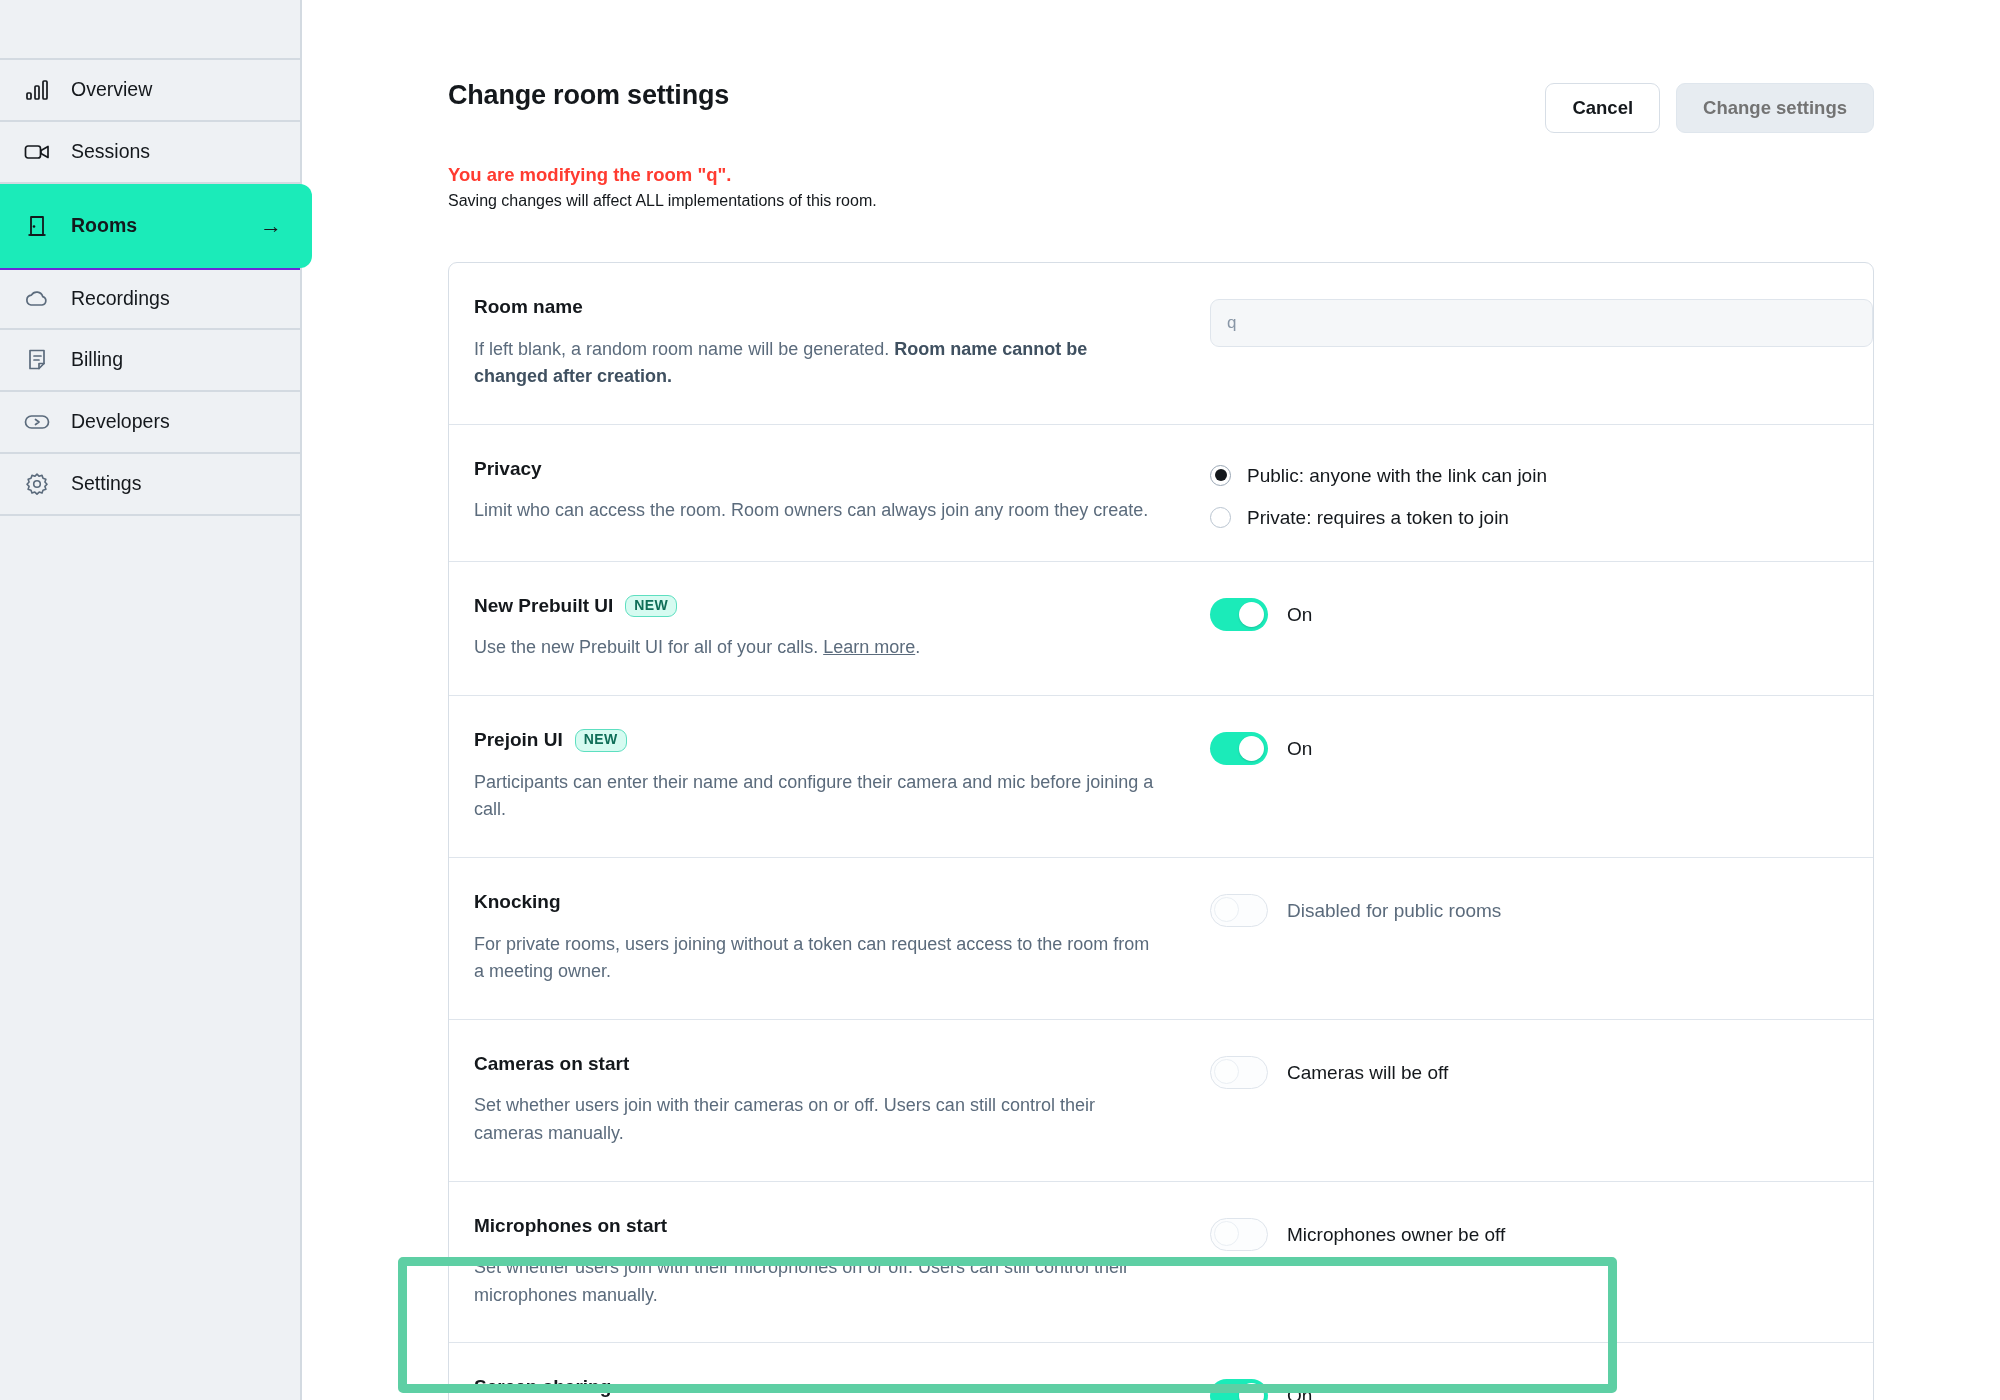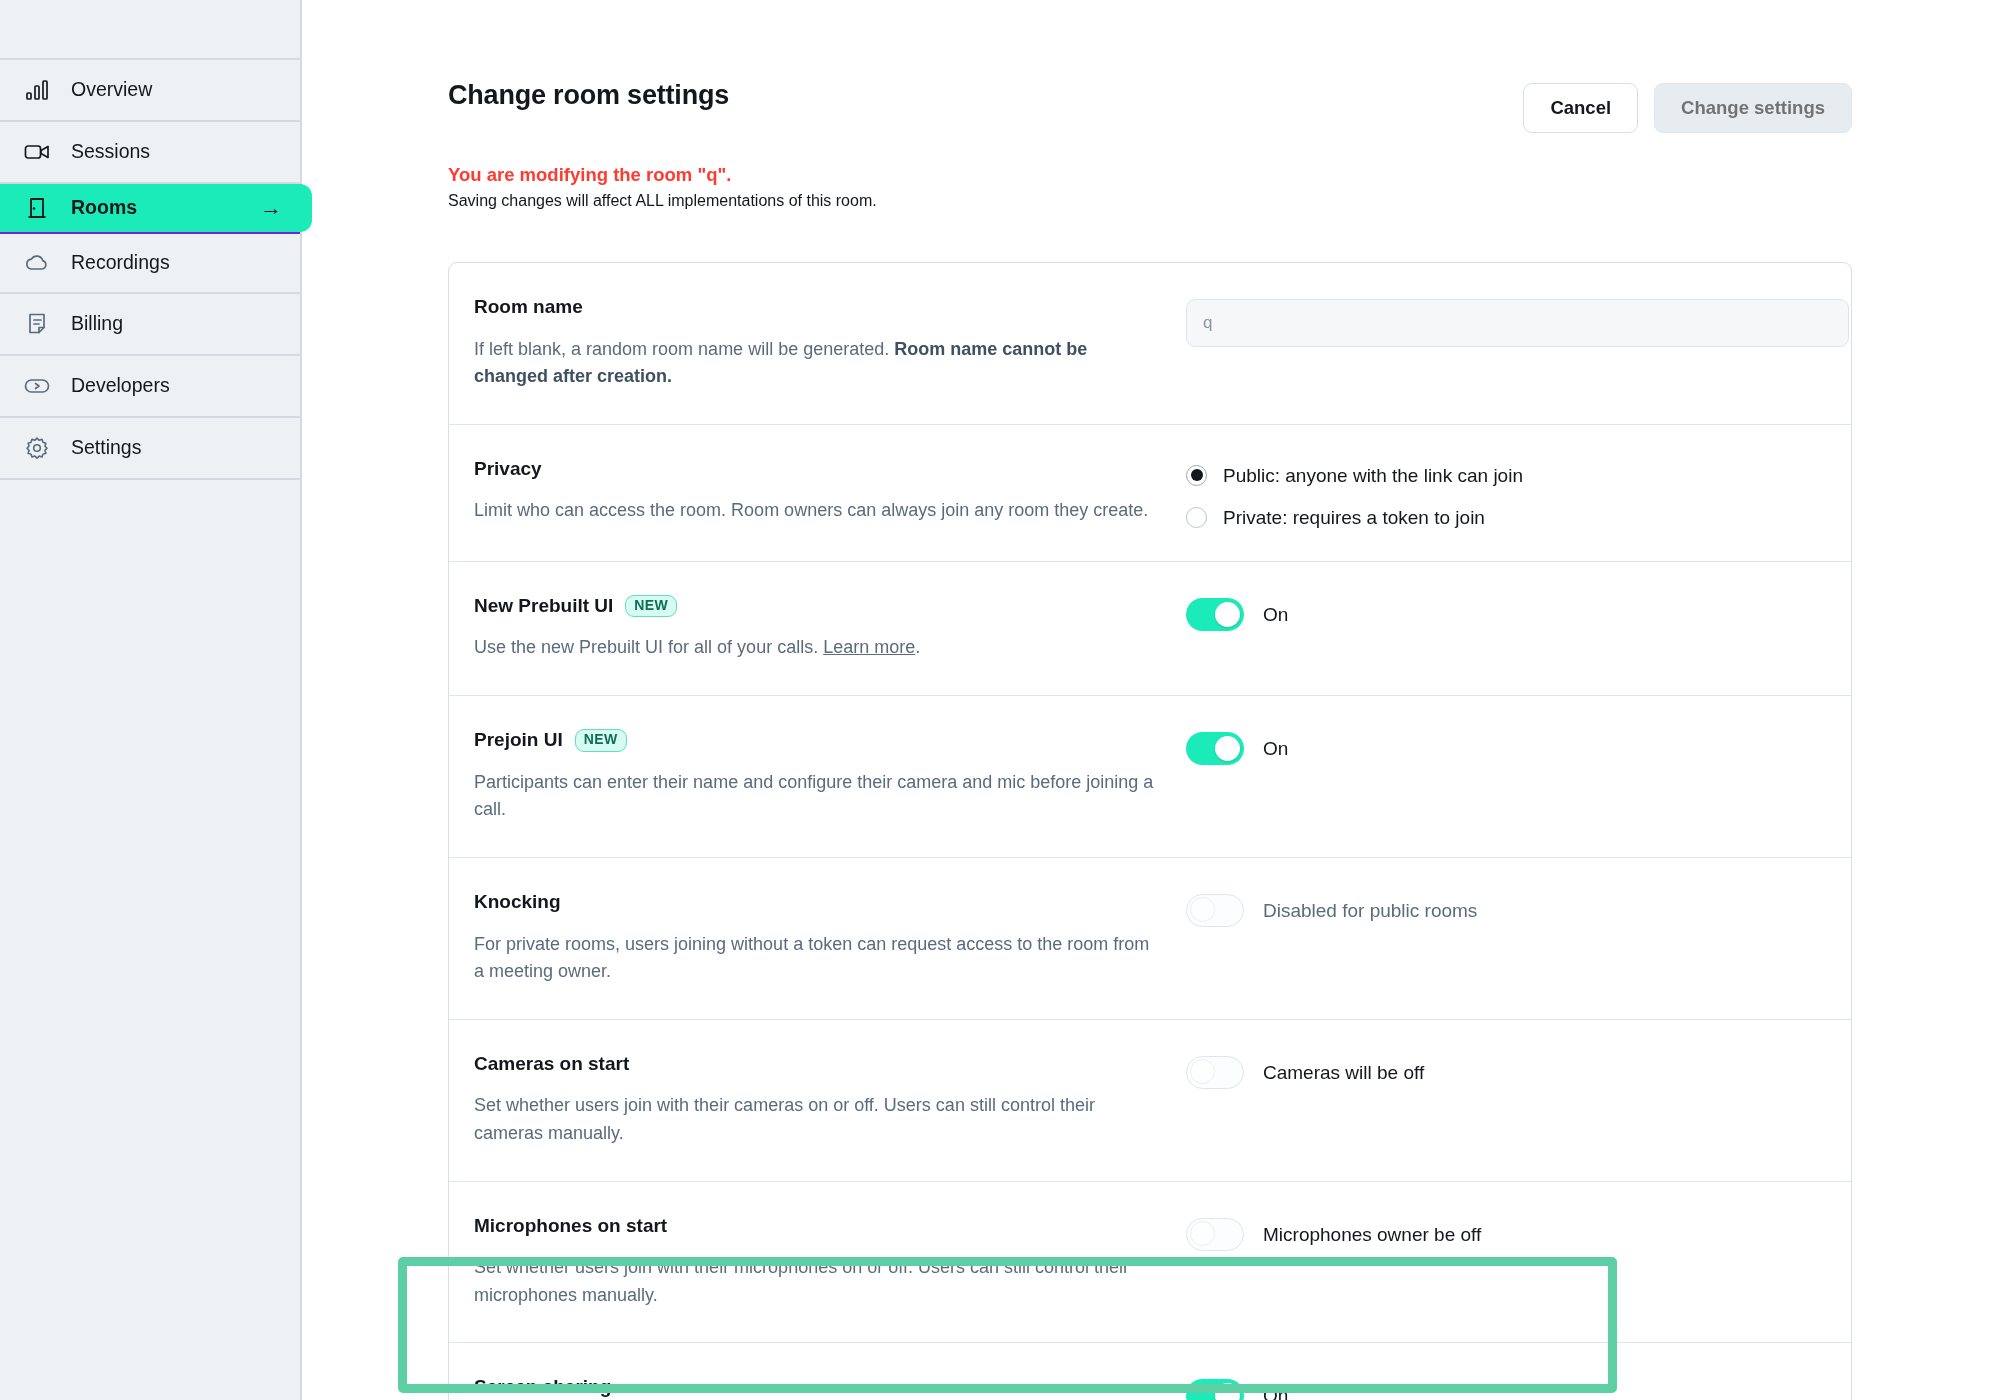--- a/index.html
+++ b/index.html
@@ -39,21 +39,21 @@
     display: flex; align-items: center; justify-content: center;
     margin-right: 19px;
     flex: 0 0 30px;
   }
   .nav-item .nav-icon svg { display: block; }
   .nav-item.active {
     background: #1bebb9;
     border-radius: 0 12px 12px 0;
     border-bottom: none;
     width: 312px;
-    height: 48px;
+    height: 84px;
     z-index: 3;
     font-weight: bold;
   }
   .nav-item.active + .nav-item { border-top: 2px solid #6d28d9; }
   .nav-arrow {
     position: absolute;
     right: 30px;
     font-size: 22px;
     line-height: 1;
     color: #14181c;
@@ -123,20 +123,21 @@
     border: 1.5px solid #d7dee6;
     border-radius: 9px;
     background: #ffffff;
     overflow: hidden;
   }
   .row {
     display: flex;
     border-bottom: 1.5px solid #dfe5ec;
     padding: 33px 0 33px 25px;
     min-height: 100px;
+    gap: 24px;
   }
   .row:last-child { border-bottom: none; }
   .row-left {
     width: 712px;
     flex: 0 0 712px;
     padding-right: 30px;
   }
   .row-right {
     flex: 1;
     display: flex;

